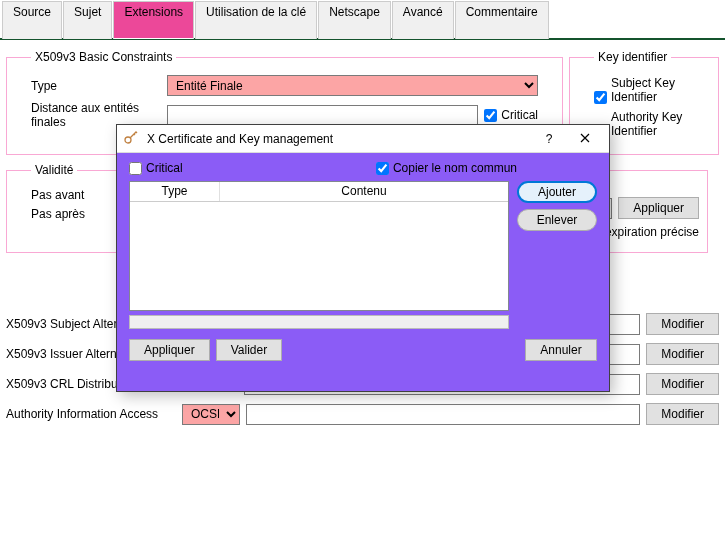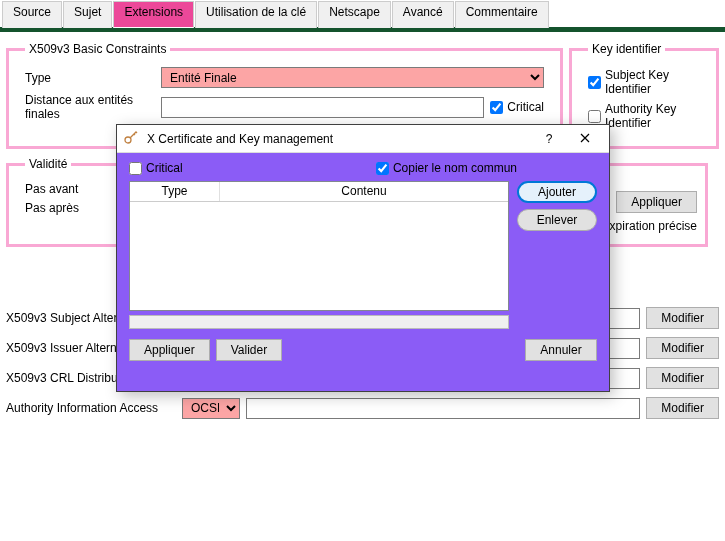--- a/index.html
+++ b/index.html
@@ -9,44 +9,44 @@
     font-size: 12px;
     background: #fff;
     color: #000;
     width: 725px;
     height: 541px;
     position: relative;
     overflow: hidden;
   }
   .tabs {
     display: flex;
-    border-bottom: 5px solid #14532d;
-    height: 32px;
+    border-bottom: 2px solid #14532d;
+    height: 40px;
     padding-left: 2px;
   }
   .tab {
     padding: 3px 10px;
     border: 1px solid #ccc;
     border-bottom: none;
     background: #f0f0f0;
     margin-right: 1px;
     position: relative;
     top: 1px;
     cursor: pointer;
   }
   .tab.active {
     background: #ec4899;
     border-bottom: 1px solid #fff;
     z-index: 1;
   }
   .content { padding: 6px; }
   fieldset {
-    border: 3px solid #f9a8d4;
+    border: 1px solid #f9a8d4;
     margin: 4px 0;
-    padding: 6px 16px 10px;
+    padding: 6px 24px 10px;
   }
   legend { padding: 0 4px; font-size: 12px; }
   .row { display: flex; align-items: center; margin: 5px 0; gap: 6px; }
   .toprow { display: flex; gap: 6px; }
   .topleft { flex: 1; }
   .topright { width: 150px; }
   select, input[type=text] {
     font: inherit;
     border: 1px solid #7a7a7a;
     height: 21px;
@@ -55,21 +55,21 @@
   }
   select { background: #fca5a5; }
   .btn {
     font: inherit;
     border: 1px solid #adadad;
     background: #e1e1e1;
     height: 22px;
     padding: 0 14px;
     cursor: pointer;
   }
-  label.chk { display: flex; align-items: center; gap: 4px; }
+  label.chk { display: flex; align-items: flex-end; gap: 4px; }
   input[type=checkbox] { margin: 0; }
   .bottom-fields { margin-top: 60px; }
   .field-row { display: flex; align-items: center; margin: 8px 0; gap: 6px; }
   .field-label { width: 210px; }
   .field-input { flex: 1; }
   .checkmark {
     display: inline-block;
     width: 16px; height: 16px;
     color: #00a000;
   }

